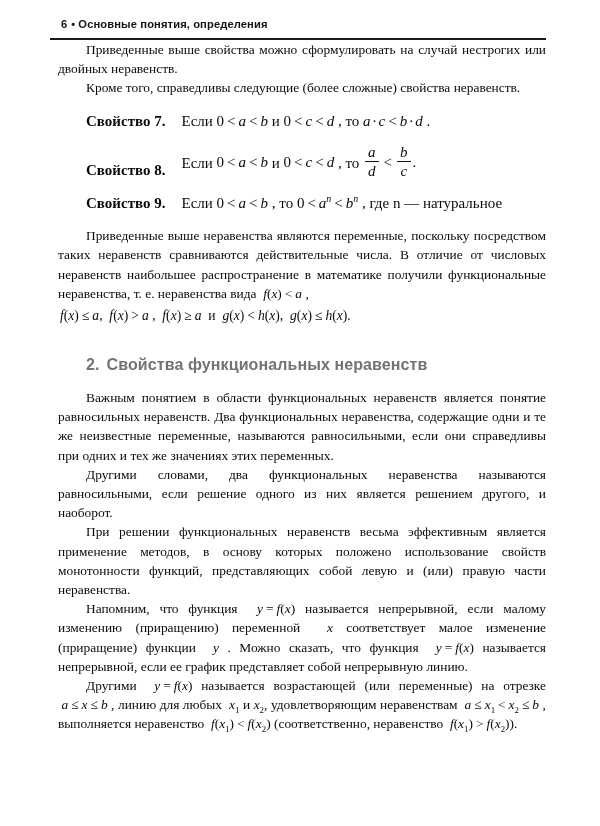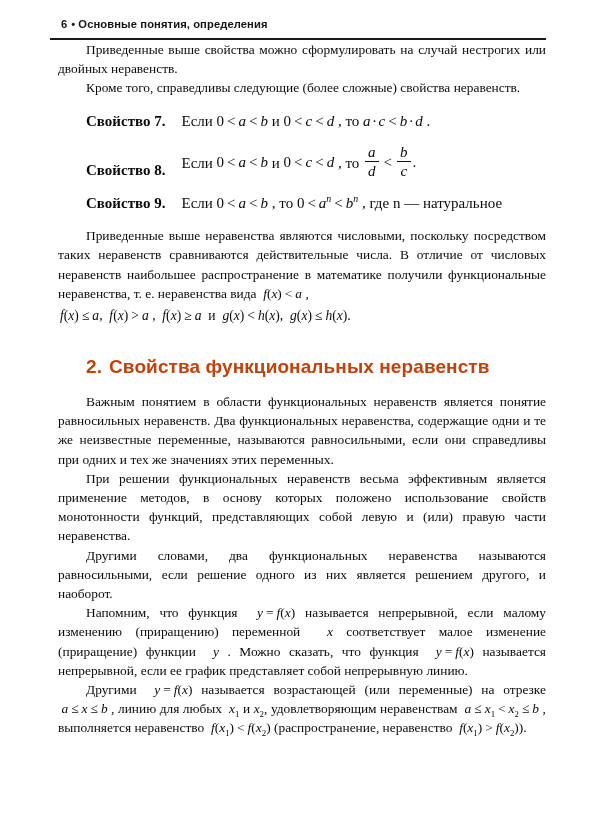--- a/index.html
+++ b/index.html
@@ -115,22 +115,22 @@
   .frac .den {
     display: block;
     padding: 0px 3px 0 3px;
     line-height: 1.12;
   }
 
   
   .section-head {
     font-family: "Liberation Sans", "DejaVu Sans", sans-serif;
     font-weight: bold;
-    font-size: 19px;
-    color: #c2410c;
+    font-size: 16px;
+    color: #737373;
     margin: 30px 0 14px 28px;
     letter-spacing: 0.1px;
   }
   .section-head .num { margin-right: 7px; }
 
   .formula-line {
     margin: 3px 0 0 0;
     font-size: 13.6px;
     line-height: 20px;
     padding-left: 2px;
@@ -201,53 +201,53 @@
           <span class="m">
             <span class="mn">0</span><span class="op">&lt;</span><span class="mi">a</span><span class="op">&lt;</span><span class="mi">b</span>
           </span><span>, то</span>
           <span class="m">
             <span class="mn">0</span><span class="op">&lt;</span><span class="mi">a</span><sup class="mi">n</sup><span class="op">&lt;</span><span class="mi">b</span><sup class="mi">n</sup>
           </span><span>, где n — натуральное</span>
         </span>
       </span>
     </div>
 
-    <p class="para" style="margin-top:13px"><span>Приведенные выше неравенства являются числовыми, поскольку посредством таких неравенств сравниваются действительные числа. В отличие от числовых неравенств наибольшее распространение в математике получили функциональные неравенства, т. е. неравенства вида</span>
+    <p class="para" style="margin-top:13px"><span>Приведенные выше неравенства являются переменные, поскольку посредством таких неравенств сравниваются действительные числа. В отличие от числовых неравенств наибольшее распространение в математике получили функциональные неравенства, т. е. неравенства вида</span>
       <span class="m">&nbsp;<span class="mi">f</span><span class="mn">(</span><span class="mi">x</span><span class="mn">)</span><span class="op">&lt;</span><span class="mi">a</span> <span class="mn">,</span></span>
     </p>
 
     <div class="formula-line">
       <span class="m">
         <span class="mi">f</span><span class="mn">(</span><span class="mi">x</span><span class="mn">)</span><span class="op">≤</span><span class="mi">a</span><span class="mn">,</span>&nbsp;
         <span class="mi">f</span><span class="mn">(</span><span class="mi">x</span><span class="mn">)</span><span class="op">&gt;</span><span class="mi">a</span> <span class="mn">,</span>&nbsp;
         <span class="mi">f</span><span class="mn">(</span><span class="mi">x</span><span class="mn">)</span><span class="op">≥</span><span class="mi">a</span>
         <span style="font-style:normal;font-family:'Liberation Serif',serif;">&nbsp;и&nbsp;</span>
         <span class="mi">g</span><span class="mn">(</span><span class="mi">x</span><span class="mn">)</span><span class="op">&lt;</span><span class="mi">h</span><span class="mn">(</span><span class="mi">x</span><span class="mn">)</span><span class="mn">,</span>&nbsp;
         <span class="mi">g</span><span class="mn">(</span><span class="mi">x</span><span class="mn">)</span><span class="op">≤</span><span class="mi">h</span><span class="mn">(</span><span class="mi">x</span><span class="mn">)</span><span class="mn">.</span>
       </span>
     </div>
 
     <div class="section-head">
       <span class="num">2.</span><span>Свойства функциональных неравенств</span>
     </div>
 
     <p class="para">Важным понятием в области функциональных неравенств является понятие равносильных неравенств. Два функциональных неравенства, содержащие одни и те же неизвестные переменные, называются равносильными, если они справедливы при одних и тех же значениях этих переменных.</p>
+    <p class="para">Другими словами, два функциональных неравенства называются равносильными, если решение одного из них является решением другого, и наоборот.</p>
     <p class="para">При решении функциональных неравенств весьма эффективным является применение методов, в основу которых положено использование свойств монотонности функций, представляющих собой левую и (или) правую части неравенства.</p>
-    <p class="para">Другими словами, два функциональных неравенства называются равносильными, если решение одного из них является решением другого, и наоборот.</p>
 
     <p class="para"><span>Напомним, что функция</span>
       <span class="m">&nbsp;<span class="mi">y</span><span class="op">=</span><span class="mi">f</span><span class="mn">(</span><span class="mi">x</span><span class="mn">)</span>&nbsp;</span><span>называется непрерывной, если малому изменению (приращению) переменной</span>
       <span class="m mi">&nbsp;x&nbsp;</span><span>соответствует малое изменение (приращение) функции</span>
       <span class="m mi">&nbsp;y&nbsp;</span><span>. Можно сказать, что функция</span>
       <span class="m">&nbsp;<span class="mi">y</span><span class="op">=</span><span class="mi">f</span><span class="mn">(</span><span class="mi">x</span><span class="mn">)</span>&nbsp;</span><span>называется непрерывной, если ее график представляет собой непрерывную линию.</span>
     </p>
 
     <p class="para"><span>Другими</span>
       <span class="m">&nbsp;<span class="mi">y</span><span class="op">=</span><span class="mi">f</span><span class="mn">(</span><span class="mi">x</span><span class="mn">)</span>&nbsp;</span><span>называется возрастающей (или переменные) на отрезке</span>
       <span class="m">&nbsp;<span class="mi">a</span><span class="op">≤</span><span class="mi">x</span><span class="op">≤</span><span class="mi">b</span>&nbsp;</span><span>, линию для любых</span>
       <span class="m">&nbsp;<span class="mi">x</span><sub class="mn">1</sub>&nbsp;</span><span>и</span><span class="m">&nbsp;<span class="mi">x</span><sub class="mn">2</sub></span><span>, удовлетворяющим неравенствам</span>
       <span class="m">&nbsp;<span class="mi">a</span><span class="op">≤</span><span class="mi">x</span><sub class="mn">1</sub><span class="op">&lt;</span><span class="mi">x</span><sub class="mn">2</sub><span class="op">≤</span><span class="mi">b</span>&nbsp;</span><span>, выполняется неравенство</span>
-      <span class="m">&nbsp;<span class="mi">f</span><span class="mn">(</span><span class="mi">x</span><sub class="mn">1</sub><span class="mn">)</span><span class="op">&lt;</span><span class="mi">f</span><span class="mn">(</span><span class="mi">x</span><sub class="mn">2</sub><span class="mn">)</span>&nbsp;</span><span>(распространение, неравенство</span>
+      <span class="m">&nbsp;<span class="mi">f</span><span class="mn">(</span><span class="mi">x</span><sub class="mn">1</sub><span class="mn">)</span><span class="op">&lt;</span><span class="mi">f</span><span class="mn">(</span><span class="mi">x</span><sub class="mn">2</sub><span class="mn">)</span>&nbsp;</span><span>(соответственно, неравенство</span>
       <span class="m">&nbsp;<span class="mi">f</span><span class="mn">(</span><span class="mi">x</span><sub class="mn">1</sub><span class="mn">)</span><span class="op">&gt;</span><span class="mi">f</span><span class="mn">(</span><span class="mi">x</span><sub class="mn">2</sub><span class="mn">)</span></span><span>).</span>
     </p>
 
   </div>
 </div>
 
 </body></html>

